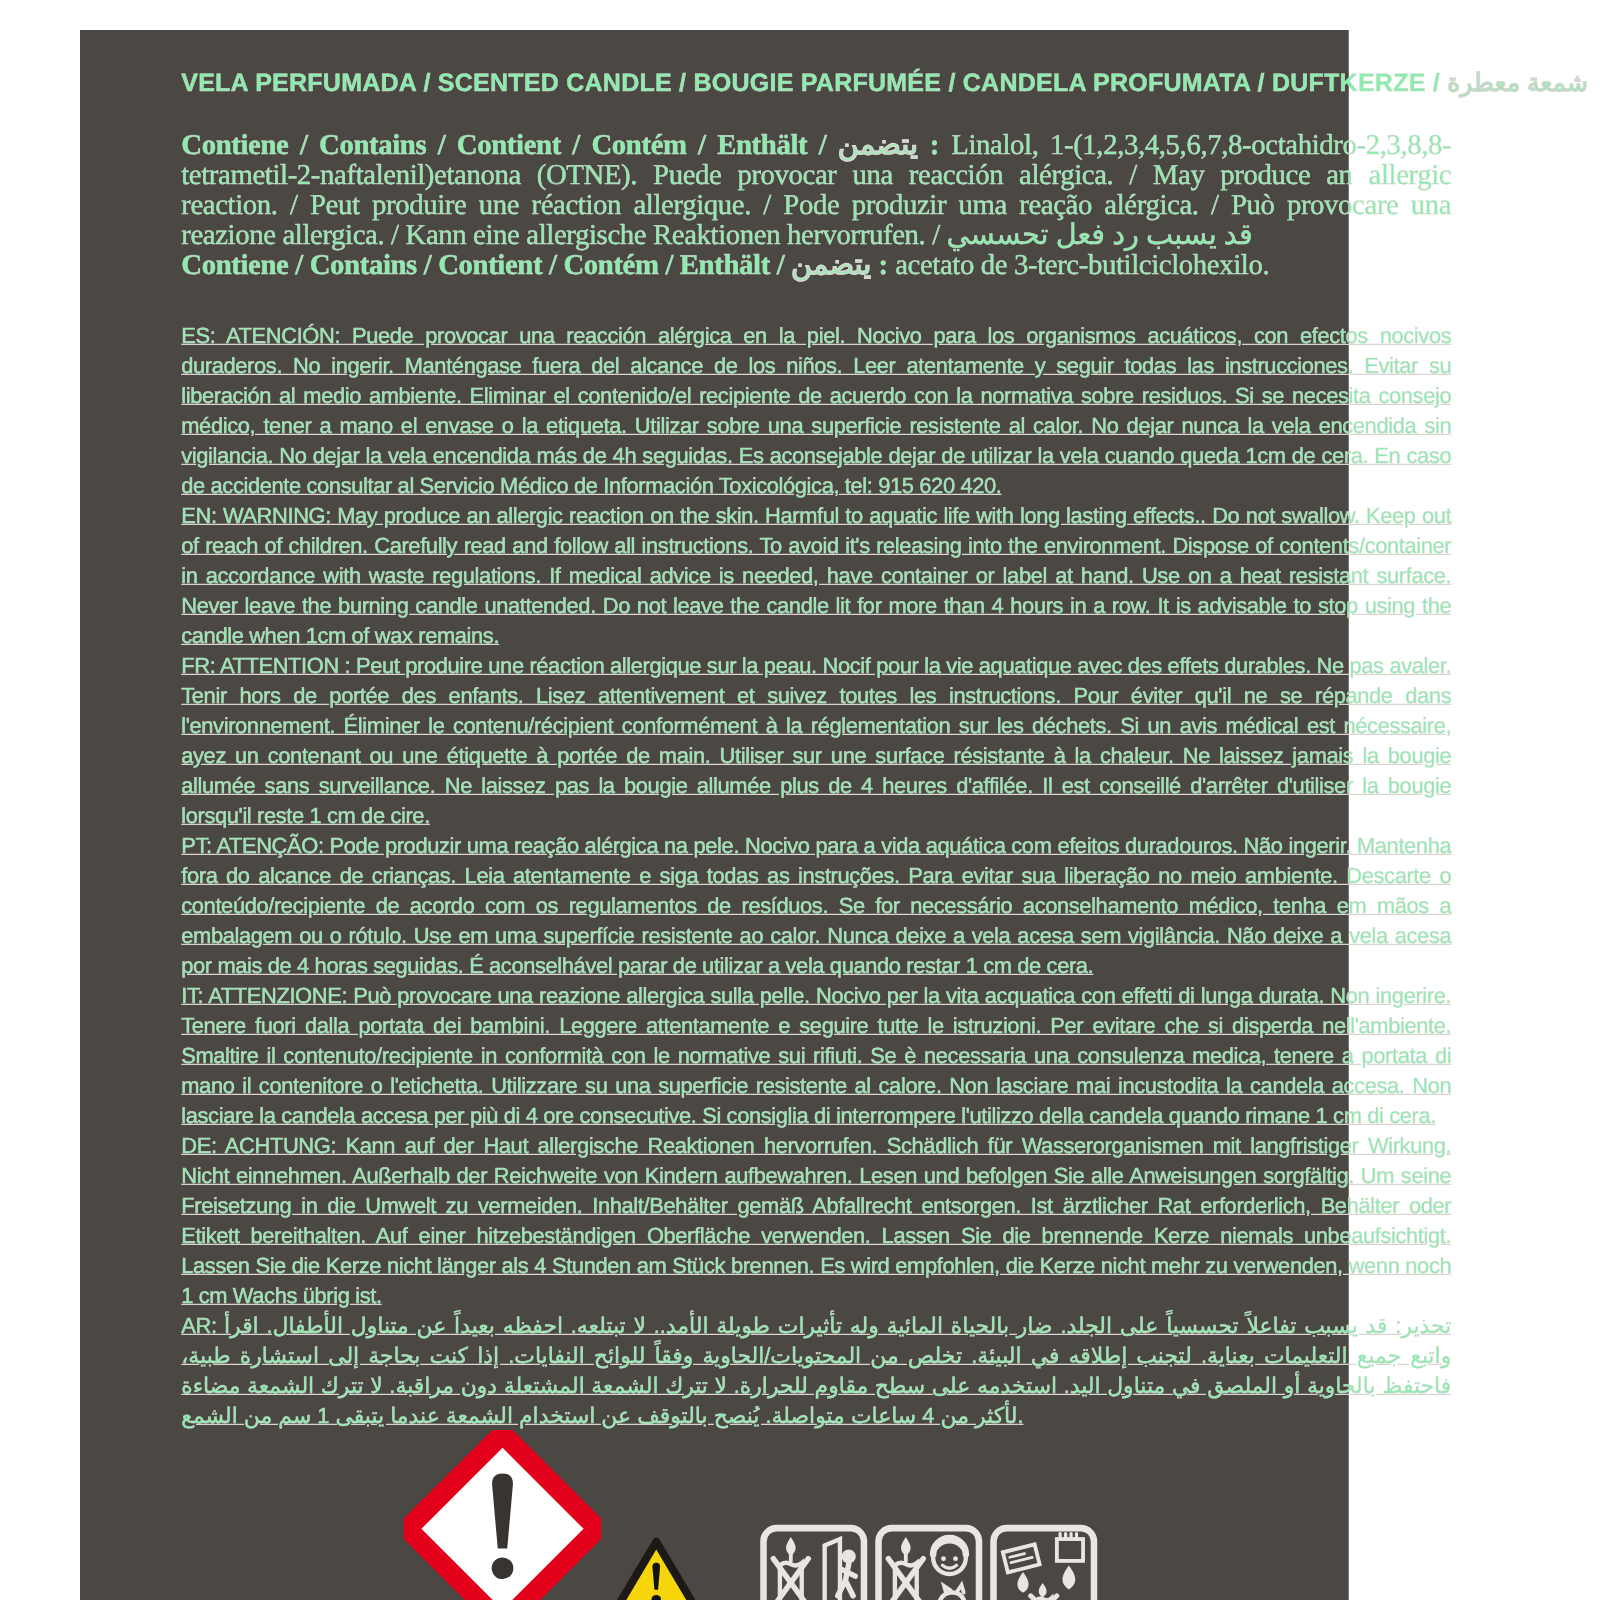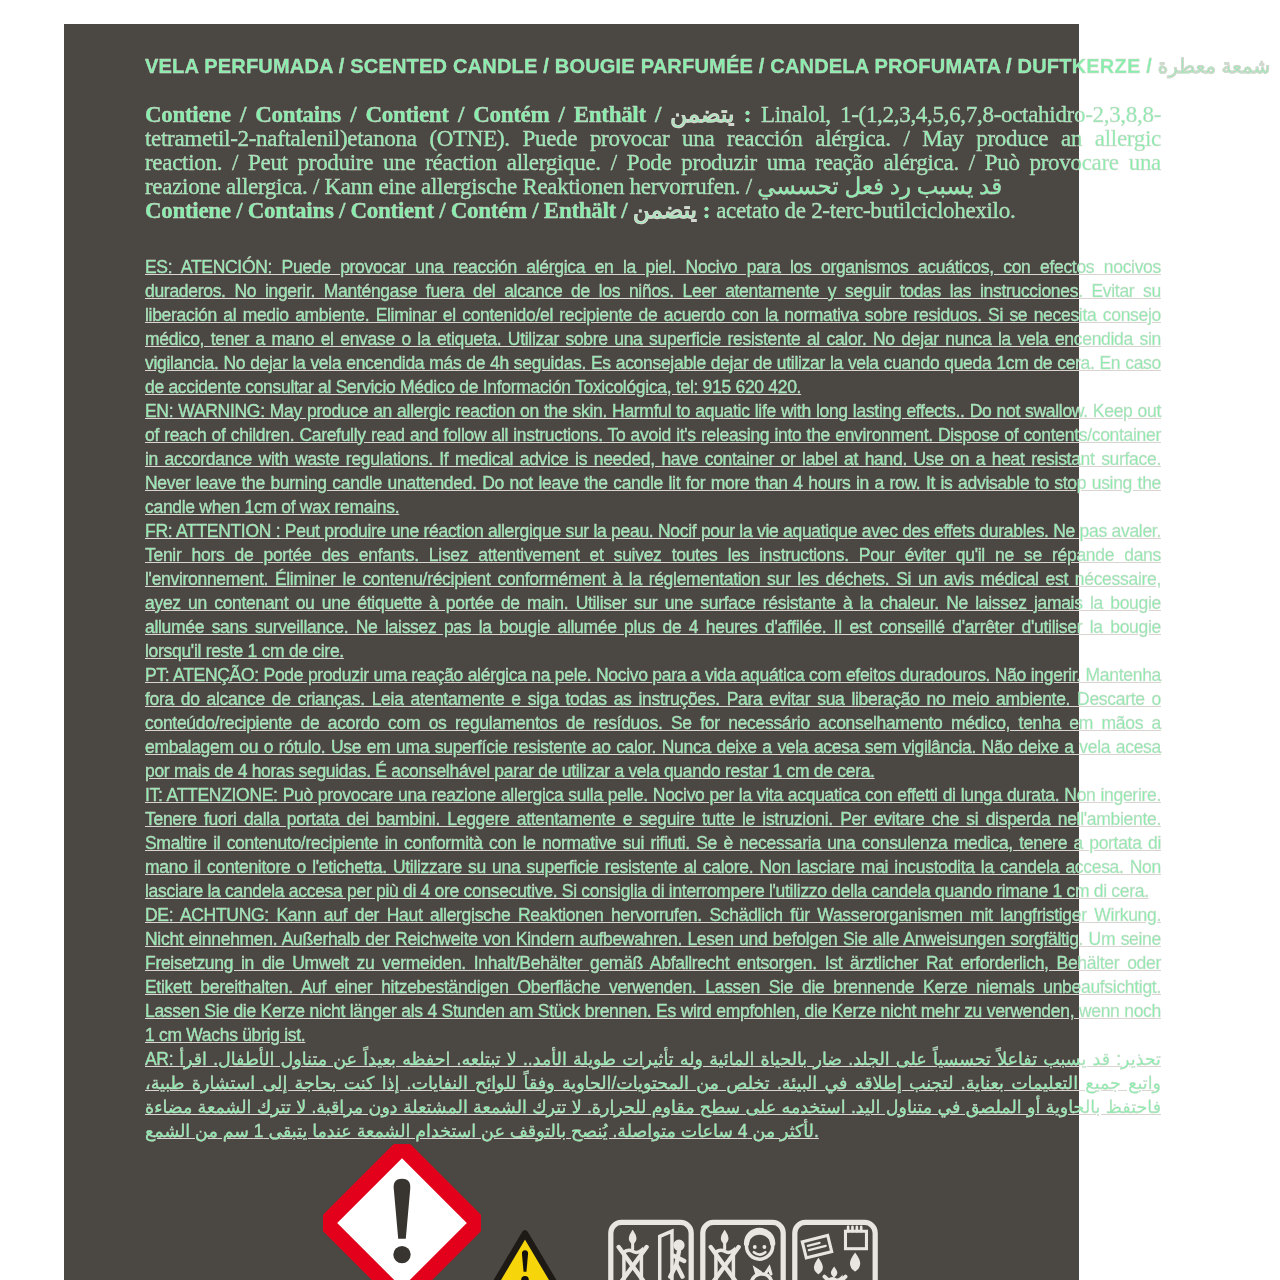--- a/index.html
+++ b/index.html
@@ -39,21 +39,21 @@
 </head>
 <body>
 
 <div class="panel">
   <div class="content">
 
     <h1 class="title">VELA PERFUMADA / SCENTED CANDLE / BOUGIE PARFUMÉE / CANDELA PROFUMATA / DUFTKERZE / شمعة معطرة</h1>
 
     <div class="contains">
       <p><span class="prefix">Contiene / Contains / Contient / Contém / Enthält / يتضمن :</span> <span>Linalol, 1-(1,2,3,4,5,6,7,8-octahidro-2,3,8,8-tetrametil-2-naftalenil)etanona (OTNE). Puede provocar una reacción alérgica. / May produce an allergic reaction. / Peut produire une réaction allergique. / Pode produzir uma reação alérgica. / Può provocare una reazione allergica. / Kann eine allergische Reaktionen hervorrufen. / قد يسبب رد فعل تحسسي</span></p>
-      <p><span class="prefix">Contiene / Contains / Contient / Contém / Enthält / يتضمن :</span> <span>acetato de 2-terc-butilciclohexilo.</span></p>
+      <p><span class="prefix">Contiene / Contains / Contient / Contém / Enthält / يتضمن :</span> <span>acetato de 3-terc-butilciclohexilo.</span></p>
     </div>
 
     <div class="warnings">
       <p>ES: ATENCIÓN: Puede provocar una reacción alérgica en la piel. Nocivo para los organismos acuáticos, con efectos nocivos duraderos. No ingerir. Manténgase fuera del alcance de los niños. Leer atentamente y seguir todas las instrucciones. Evitar su liberación al medio ambiente. Eliminar el contenido/el recipiente de acuerdo con la normativa sobre residuos. Si se necesita consejo médico, tener a mano el envase o la etiqueta. Utilizar sobre una superficie resistente al calor. No dejar nunca la vela encendida sin vigilancia. No dejar la vela encendida más de 4h seguidas. Es aconsejable dejar de utilizar la vela cuando queda 1cm de cera. En caso de accidente consultar al Servicio Médico de Información Toxicológica, tel: 915 620 420.</p>
       <p>EN: WARNING: May produce an allergic reaction on the skin. Harmful to aquatic life with long lasting effects.. Do not swallow. Keep out of reach of children. Carefully read and follow all instructions. To avoid it's releasing into the environment. Dispose of contents/container in accordance with waste regulations. If medical advice is needed, have container or label at hand. Use on a heat resistant surface. Never leave the burning candle unattended. Do not leave the candle lit for more than 4 hours in a row. It is advisable to stop using the candle when 1cm of wax remains.</p>
       <p>FR: ATTENTION : Peut produire une réaction allergique sur la peau. Nocif pour la vie aquatique avec des effets durables. Ne pas avaler. Tenir hors de portée des enfants. Lisez attentivement et suivez toutes les instructions. Pour éviter qu'il ne se répande dans l'environnement. Éliminer le contenu/récipient conformément à la réglementation sur les déchets. Si un avis médical est nécessaire, ayez un contenant ou une étiquette à portée de main. Utiliser sur une surface résistante à la chaleur. Ne laissez jamais la bougie allumée sans surveillance. Ne laissez pas la bougie allumée plus de 4 heures d'affilée. Il est conseillé d'arrêter d'utiliser la bougie lorsqu'il reste 1 cm de cire.</p>
       <p>PT: ATENÇÃO: Pode produzir uma reação alérgica na pele. Nocivo para a vida aquática com efeitos duradouros. Não ingerir. Mantenha fora do alcance de crianças. Leia atentamente e siga todas as instruções. Para evitar sua liberação no meio ambiente. Descarte o conteúdo/recipiente de acordo com os regulamentos de resíduos. Se for necessário aconselhamento médico, tenha em mãos a embalagem ou o rótulo. Use em uma superfície resistente ao calor. Nunca deixe a vela acesa sem vigilância. Não deixe a vela acesa por mais de 4 horas seguidas. É aconselhável parar de utilizar a vela quando restar 1 cm de cera.</p>
       <p>IT: ATTENZIONE: Può provocare una reazione allergica sulla pelle. Nocivo per la vita acquatica con effetti di lunga durata. Non ingerire. Tenere fuori dalla portata dei bambini. Leggere attentamente e seguire tutte le istruzioni. Per evitare che si disperda nell'ambiente. Smaltire il contenuto/recipiente in conformità con le normative sui rifiuti. Se è necessaria una consulenza medica, tenere a portata di mano il contenitore o l'etichetta. Utilizzare su una superficie resistente al calore. Non lasciare mai incustodita la candela accesa. Non lasciare la candela accesa per più di 4 ore consecutive. Si consiglia di interrompere l'utilizzo della candela quando rimane 1 cm di cera.</p>
       <p>DE: ACHTUNG: Kann auf der Haut allergische Reaktionen hervorrufen. Schädlich für Wasserorganismen mit langfristiger Wirkung. Nicht einnehmen. Außerhalb der Reichweite von Kindern aufbewahren. Lesen und befolgen Sie alle Anweisungen sorgfältig. Um seine Freisetzung in die Umwelt zu vermeiden. Inhalt/Behälter gemäß Abfallrecht entsorgen. Ist ärztlicher Rat erforderlich, Behälter oder Etikett bereithalten. Auf einer hitzebeständigen Oberfläche verwenden. Lassen Sie die brennende Kerze niemals unbeaufsichtigt. Lassen Sie die Kerze nicht länger als 4 Stunden am Stück brennen. Es wird empfohlen, die Kerze nicht mehr zu verwenden, wenn noch 1 cm Wachs übrig ist.</p>
       <p>AR: تحذير: قد يسبب تفاعلاً تحسسياً على الجلد. ضار بالحياة المائية وله تأثيرات طويلة الأمد.. لا تبتلعه. احفظه بعيداً عن متناول الأطفال. اقرأ واتبع جميع التعليمات بعناية. لتجنب إطلاقه في البيئة. تخلص من المحتويات/الحاوية وفقاً للوائح النفايات. إذا كنت بحاجة إلى استشارة طبية، فاحتفظ بالحاوية أو الملصق في متناول اليد. استخدمه على سطح مقاوم للحرارة. لا تترك الشمعة المشتعلة دون مراقبة. لا تترك الشمعة مضاءة لأكثر من 4 ساعات متواصلة. يُنصح بالتوقف عن استخدام الشمعة عندما يتبقى 1 سم من الشمع.</p>

